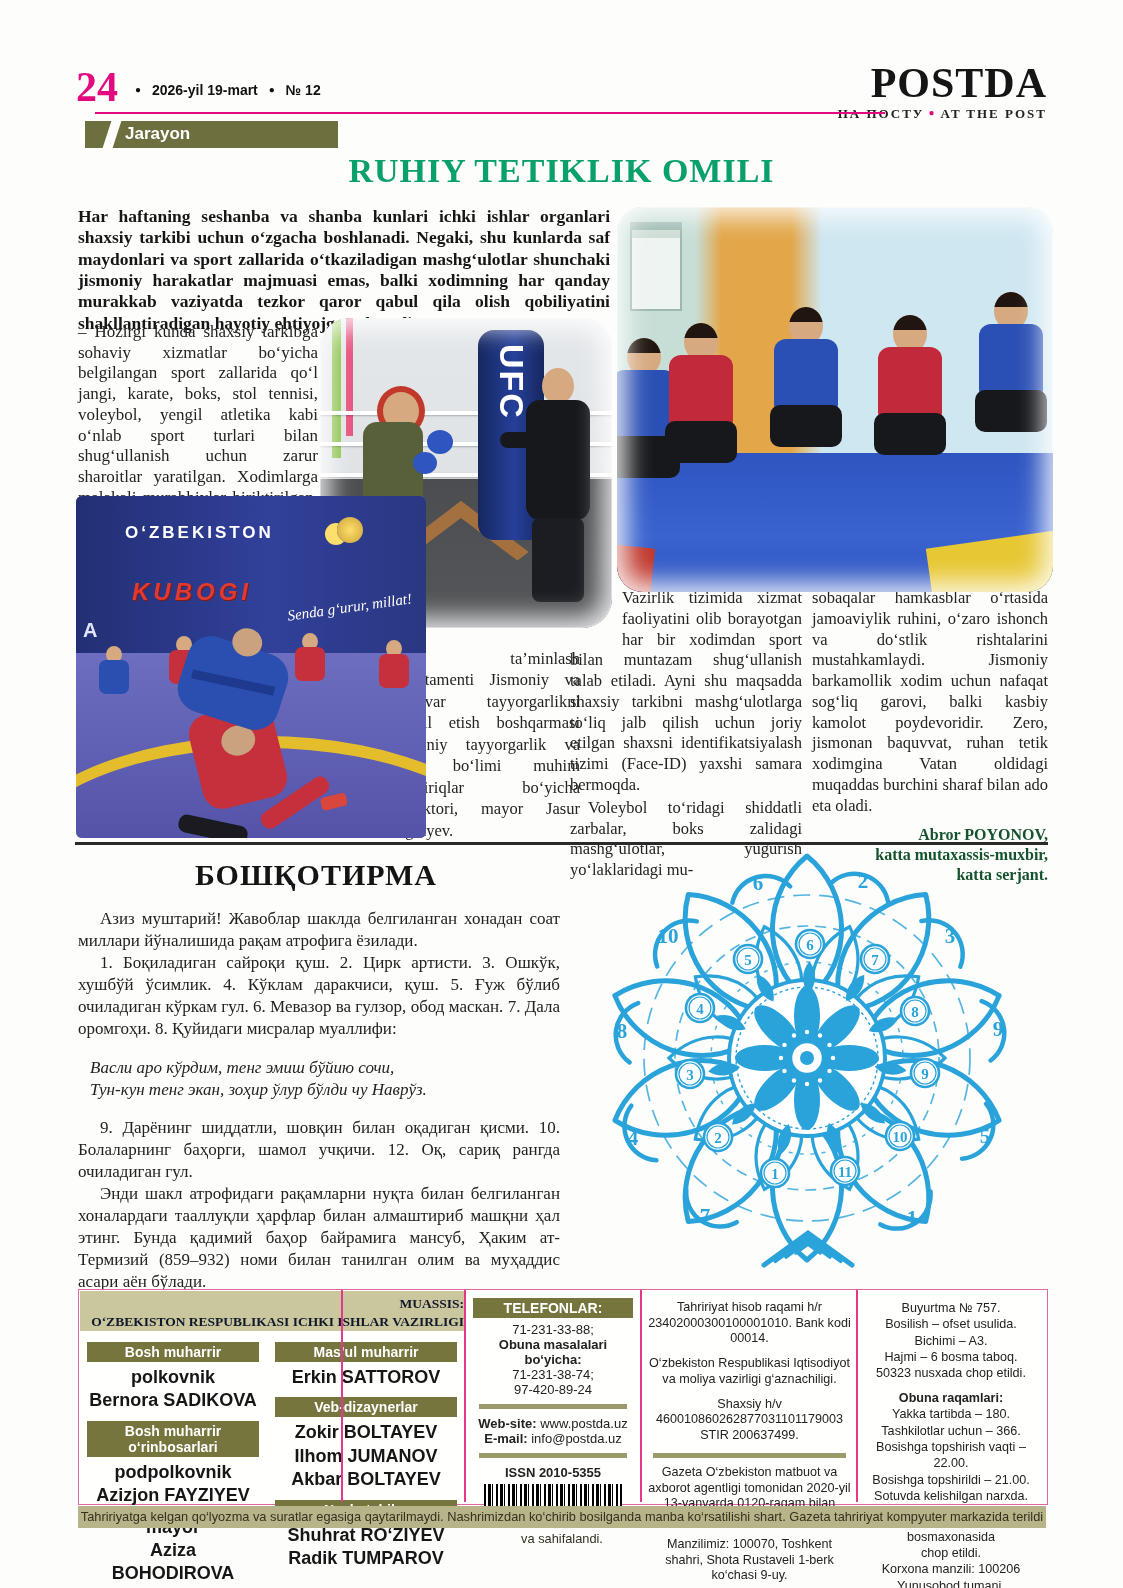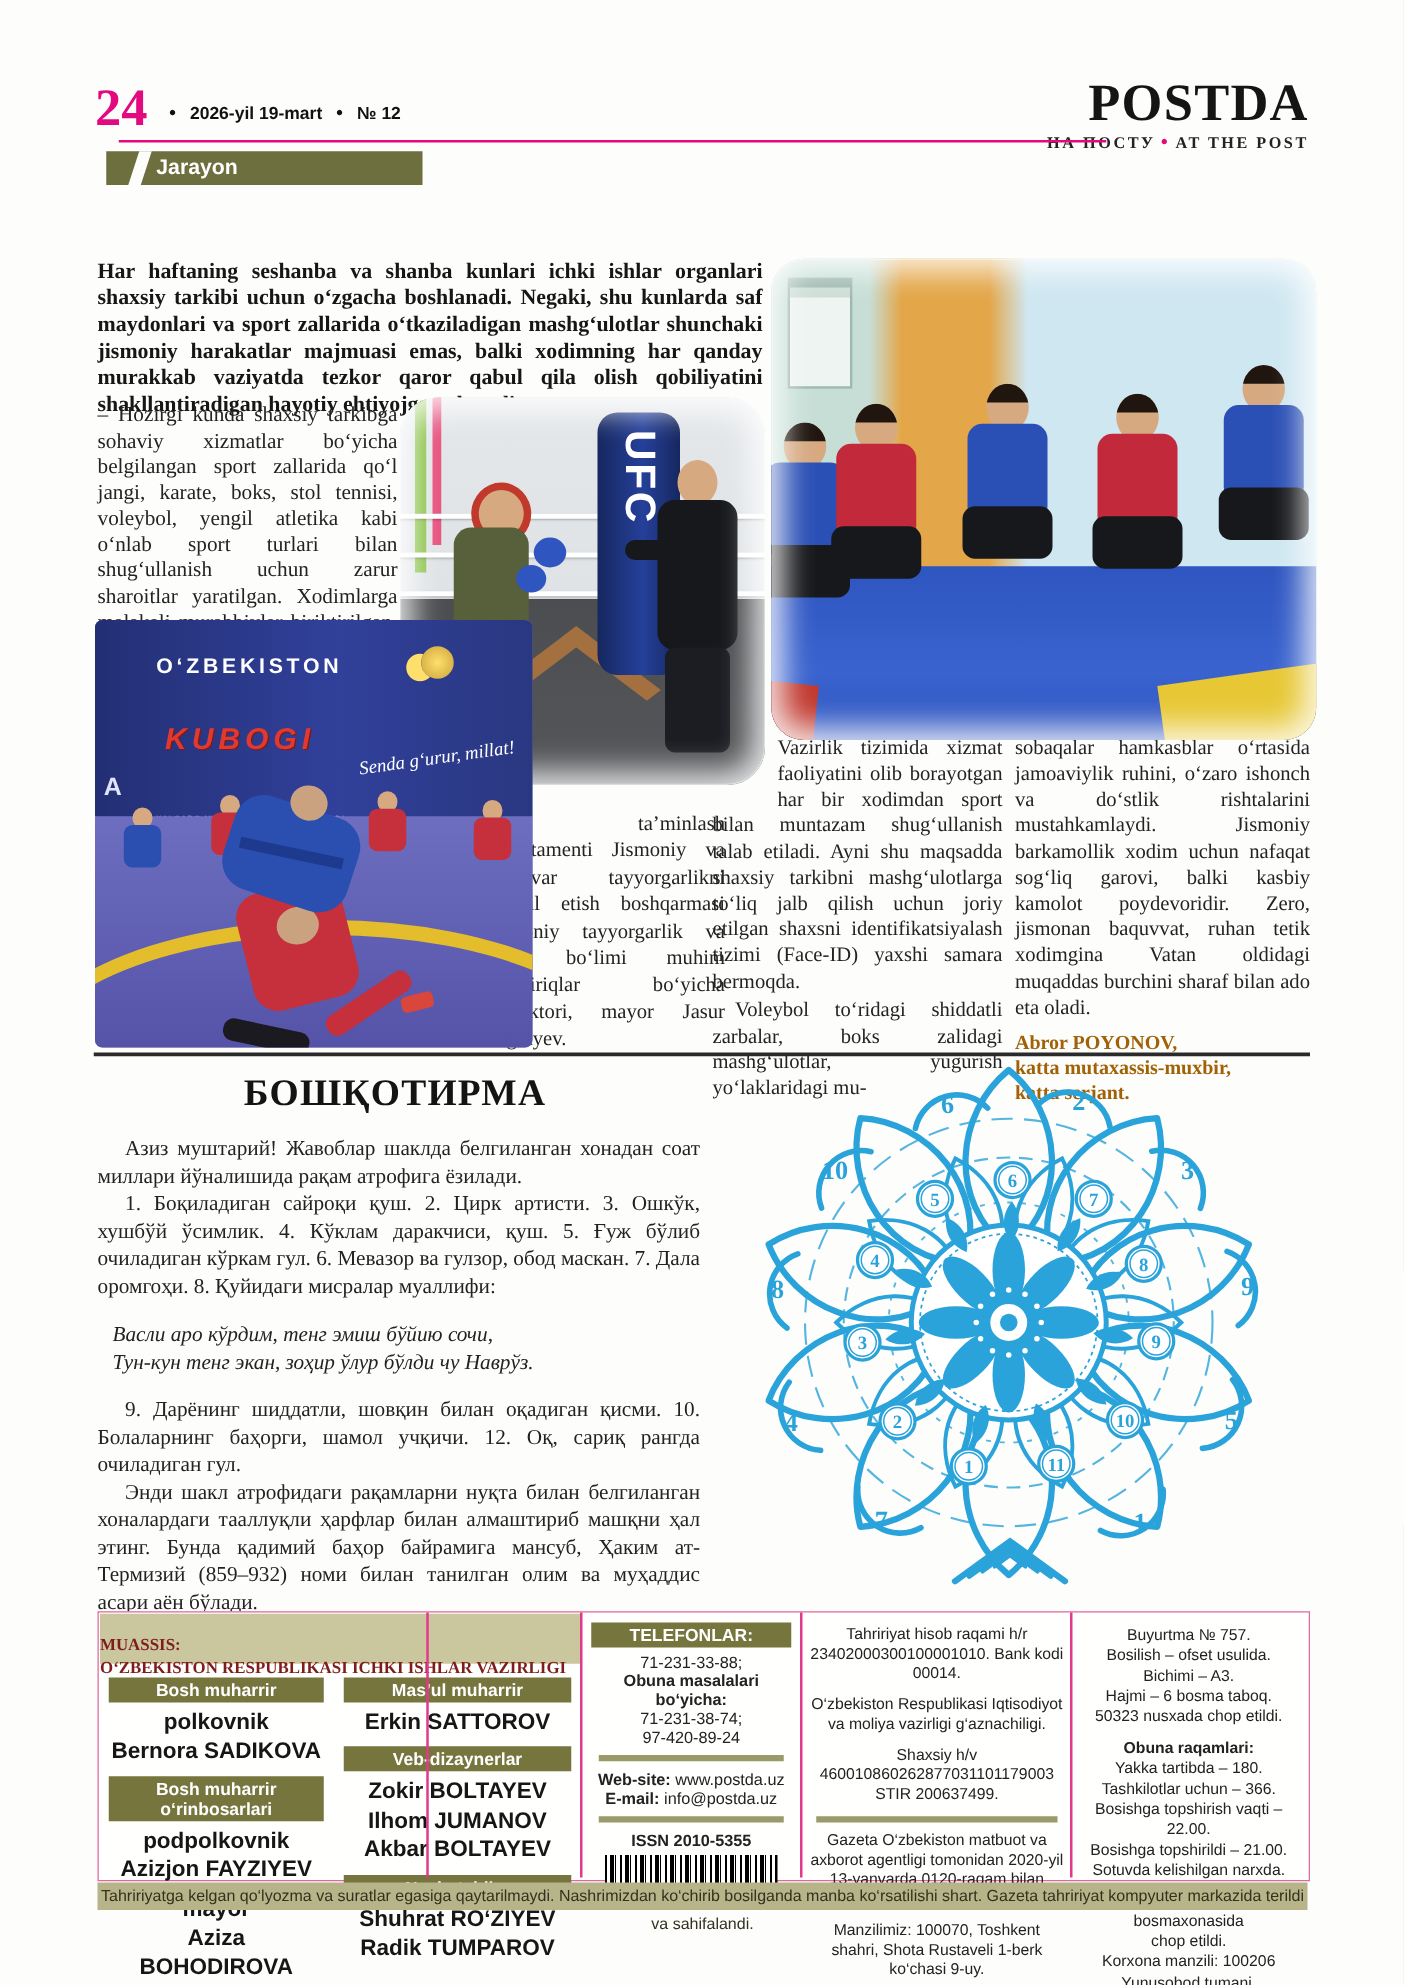--- a/index.html
+++ b/index.html
@@ -23,21 +23,21 @@
              color:#0aa06b;letter-spacing:1px;}
   .lead{left:78px;top:206px;width:532px;font-size:17.5px;font-weight:bold;line-height:1.22;text-align:justify;color:#161616;}
   .col{font-size:17px;line-height:1.22;text-align:justify;color:#232323;}
   .col1{left:78px;top:322px;width:240px;}
   .col2{left:388px;top:648px;width:192px;font-size:16.5px;line-height:1.3;}
   .col3{left:570px;top:588px;width:232px;font-size:16.5px;line-height:1.26;}
   .col3 .wrapSpacer{float:left;width:52px;height:44px;}
   .col3 p{margin:0 0 2px 0;}
   .col3 p+p{text-indent:18px;}
   .col4{left:812px;top:588px;width:236px;font-size:16.5px;line-height:1.26;}
-  .byline{margin-top:8px;font-weight:bold;font-size:16px;line-height:1.25;color:#a16207;}
+  .byline{margin-top:8px;text-align:right;font-weight:bold;font-size:16px;line-height:1.25;color:#14532d;}
   
   .photo{overflow:hidden;box-shadow:inset 0 0 0 1px rgba(255,255,255,.4);}
   .ph-right{left:617px;top:207px;width:436px;height:385px;border-radius:26px;background:linear-gradient(90deg,#c7ded7 0%,#c7ded7 18%,#e3a648 24%,#e3a648 40%,#cfe7f1 47%,#cfe7f1 100%);}
   .ph-right .win{position:absolute;left:3%;top:4%;width:11%;height:22%;background:#eef4f1;border:2px solid #9db8b0;box-shadow:inset 0 6px 0 #9db8b0,inset 0 14px 0 #cdddd6;}
   .ph-right .mat{position:absolute;left:0;bottom:0;width:100%;height:36%;background:linear-gradient(180deg,#2e55c0,#3a63cf 60%,#2e55c0);}
   .ph-right .mat-y{position:absolute;right:-6%;bottom:-8%;width:34%;height:22%;background:#e7c733;transform:rotate(-8deg);}
   .ph-right .mat-r{position:absolute;left:-4%;bottom:-4%;width:12%;height:16%;background:#c1392f;transform:rotate(6deg);}
   .kman{position:absolute;width:72px;height:150px;}
   .kman .head{position:absolute;left:19px;top:0;width:34px;height:38px;border-radius:50%;background:#d6a981;overflow:hidden;}
   .kman .hair{position:absolute;left:0;top:0;width:100%;height:40%;background:#20160f;border-radius:50% 50% 0 0;}
@@ -91,22 +91,22 @@
   .pz-title{left:75px;top:858px;width:482px;text-align:center;font-size:30px;font-weight:bold;color:#141414;letter-spacing:1px;}
   .pz-text{left:78px;top:908px;width:482px;font-size:17px;line-height:1.3;text-align:justify;color:#222;}
   .pz-text p{margin:0;}
   .pz-text p.ind{text-indent:22px;}
   .pz-verse{margin:16px 0 16px 12px;font-style:italic;}
   .pz-credit{margin-top:16px;text-align:right;font-weight:bold;padding-right:12px;}
   
   .footer-box{left:78px;top:1289px;width:968px;height:214px;border:1px solid #e0679f;background:#fffffd;
               font-family:"Liberation Sans",sans-serif;}
   .fsep{position:absolute;top:1px;width:2px;height:212px;background:#e3388b;}
-  .muassis{position:absolute;left:1px;top:1px;width:384px;height:40px;background:#cac69e;color:#7f1d1d;
-           font-family:"Liberation Serif",serif;font-weight:bold;font-size:13.5px;text-align:left;padding-top:16px;box-sizing:border-box;line-height:1.3;}
+  .muassis{position:absolute;left:1px;top:1px;width:384px;height:40px;background:#cac69e;color:#0f172a;
+           font-family:"Liberation Serif",serif;font-weight:bold;font-size:13.5px;text-align:right;padding-top:4px;box-sizing:border-box;line-height:1.3;}
   .band{background:#75753d;color:#fff;font-weight:bold;font-size:14px;text-align:center;padding:2px 0;margin:8px 0 4px 0;}
   .fcolA{position:absolute;left:8px;top:44px;width:172px;text-align:center;}
   .fcolB{position:absolute;left:196px;top:44px;width:182px;text-align:center;}
   .fname{font-weight:bold;font-size:18px;color:#161616;line-height:1.3;}
   .fgap{height:8px;}
   .fphones{position:absolute;left:394px;top:8px;width:160px;text-align:center;font-size:13px;color:#222;}
   .fphones .band{margin-top:0;}
   .fbold{font-weight:bold;}
   .odiv{height:5px;background:#9a9a6a;margin:7px 6px;}
   .barcode{margin:4px auto 0 auto;width:138px;height:30px;
@@ -136,20 +136,21 @@
     <div class="sub">
       <span>НА ПОСТУ</span><span class="pdot">●</span><span>AT THE POST</span>
     </div>
   </div>
   <div class="abs rule-pink"></div>
   <div class="abs section-tab">
     <div class="slash"></div>
     <div class="lbl">Jarayon</div>
   </div>
 
+  <div class="abs art-title">RUHIY TETIKLIK OMILI</div>
   <div class="abs lead">Har haftaning seshanba va shanba kunlari ichki ishlar organlari shaxsiy tarkibi uchun o‘zgacha boshlanadi. Negaki, shu kunlarda saf maydonlari va sport zallarida o‘tkaziladigan mashg‘ulotlar shunchaki jismoniy harakatlar majmuasi emas, balki xodimning har qanday murakkab vaziyatda tezkor qaror qabul qila olish qobiliyatini shakllantiradigan hayotiy ehtiyojga aylanadi.</div>
   <div class="abs col col1">– Hozirgi kunda shaxsiy tarkibga sohaviy xizmatlar bo‘yicha belgilangan sport zallarida qo‘l jangi, karate, boks, stol tennisi, voleybol, yengil atletika kabi o‘nlab sport turlari bilan shug‘ullanish uchun zarur sharoitlar yaratilgan. Xodimlarga malakali murabbiylar biriktirilgan, – deydi IIV Ma’naviy-ma’rifiy ishlar va kadrlar</div>
   <div class="abs col col2">bilan ta’minlash departamenti Jismoniy va jangovar tayyorgarlikni tashkil etish boshqarmasi Jismoniy tayyorgarlik va sport bo‘limi muhim topshiriqlar bo‘yicha inspektori, mayor Jasur Tog‘ayev.</div>
   <div class="abs col col3">
     <div class="wrapSpacer"></div>
     <p>Vazirlik tizimida xizmat faoliyatini olib borayotgan har bir xodimdan sport bilan muntazam shug‘ullanish talab etiladi. Ayni shu maqsadda shaxsiy tarkibni mashg‘ulotlarga to‘liq jalb qilish uchun joriy etilgan shaxsni identifikatsiyalash tizimi (Face-ID) yaxshi samara bermoqda.</p>
     <p>Voleybol to‘ridagi shiddatli zarbalar, boks zalidagi mashg‘ulotlar, yugurish yo‘laklaridagi mu-</p>
   </div>
   <div class="abs col col4">
     <span>sobaqalar hamkasblar o‘rtasida jamoaviylik ruhini, o‘zaro ishonch va do‘stlik rishtalarini mustahkamlaydi. Jismoniy barkamollik xodim uchun nafaqat sog‘liq garovi, balki kasbiy kamolot poydevoridir. Zero, jismonan baquvvat, ruhan tetik xodimgina Vatan oldidagi muqaddas burchini sharaf bilan ado eta oladi.</span>

